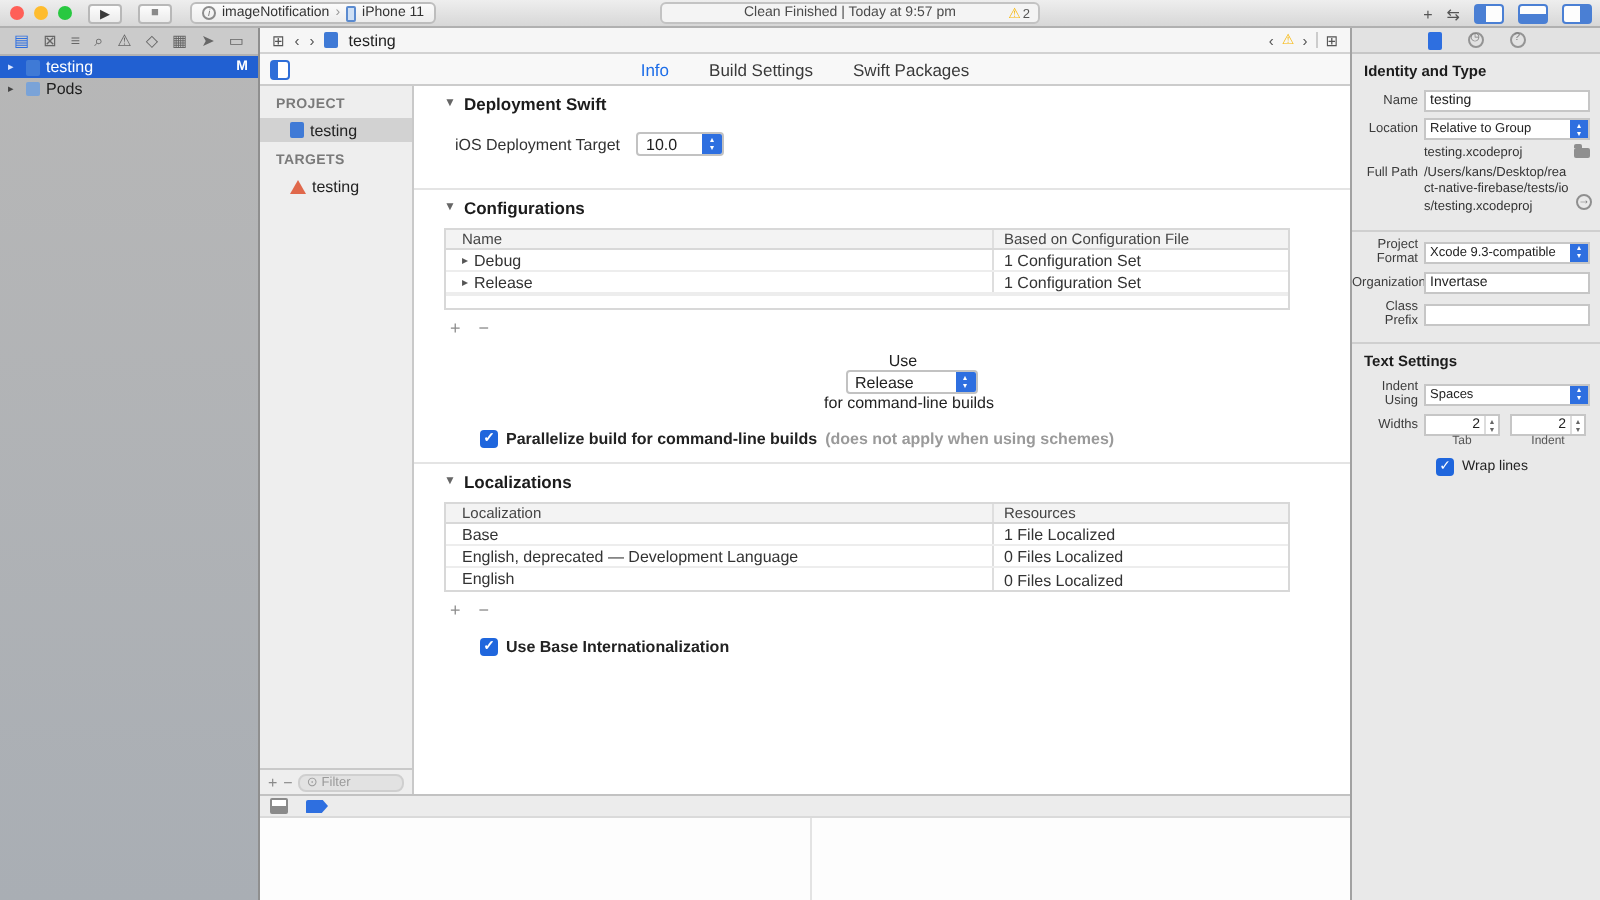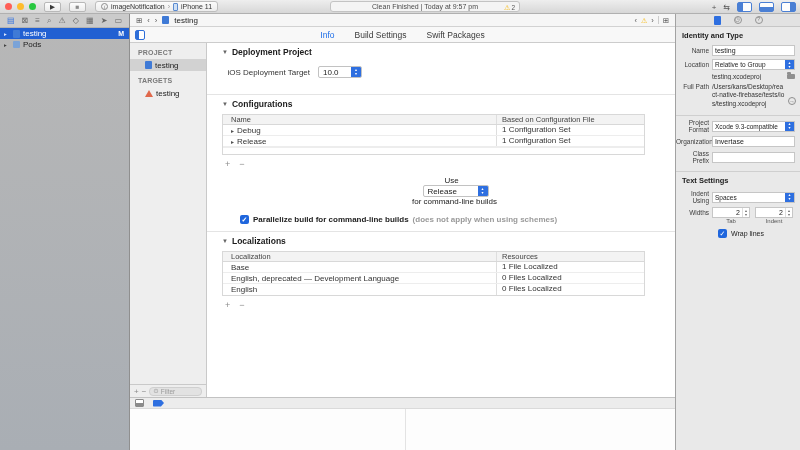--- a/index.html
+++ b/index.html
@@ -91,21 +91,21 @@
     display:flex; align-items:stretch; font-size:8px; color:#222; margin-left:8px; }
   .popup .val { padding:1px 4px 0 4px; flex:1; }
   .popup .cap { width:10px; background:#2e6fe0; border-radius:0 1px 1px 0; color:#fff;
     display:flex; flex-direction:column; align-items:center; justify-content:center; font-size:4px; line-height:4px; }
   .w44{width:44px}.w66{width:66px}
 
   .cfg-table { margin:5px 30px 0 15px; border:1px solid #d8d8d8; font-size:8px; color:#333; }
   .t-head { display:flex; background:#f3f3f3; border-bottom:1px solid #d8d8d8; height:10px; align-items:center; font-size:7.5px; color:#444; }
   .t-col1 { width:274px; padding-left:8px; border-right:1px solid #dedede; display:flex; align-items:center; gap:3px; height:100%; }
   .t-col2 { flex:1; padding-left:5px; }
-  .t-row { display:flex; height:11px; align-items:flex-start; border-bottom:1px solid #ededed; }
+  .t-row { display:flex; height:11px; align-items:flex-end; border-bottom:1px solid #ededed; }
   .t-row:last-child { border-bottom:none; }
   .t-footer { height:7px; border-top:1px solid #ededed; }
   .row-disc { font-size:6px; color:#555; }
   .pm-row { display:flex; gap:9px; margin:5px 0 0 18px; color:#8c8c8c; font-size:9px; line-height:1; }
   .use-row { display:flex; align-items:center; margin:7px 0 0 21px; font-size:8px; color:#222; gap:0;flex-direction:column; }
   .checkbox { width:9px; height:9px; background:#1f66dd; border-radius:2px; color:#fff; font-size:7px;
     display:flex; align-items:center; justify-content:center; flex:none; line-height:1; }
   .check-row { display:flex; align-items:center; gap:4px; margin:9px 0 0 33px; font-size:8px; color:#222;font-weight:bold; }
   .note { color:#9a9a9a; }
 
@@ -269,21 +269,21 @@
             <span>⊙</span>
             <span>Filter</span>
           </span>
         </div>
       </div>
 
       <div class="settings">
 
         <div class="section-h">
           <span class="disc">▼</span>
-          <span>Deployment Project</span>
+          <span>Deployment Swift</span>
         </div>
         <div class="dep-row">
           <span class="dep-label">iOS Deployment Target</span>
           <span class="popup w44">
             <span class="val">10.0</span>
             <span class="cap">
               <span>▴</span>
               <span>▾</span>
             </span>
           </span>
@@ -358,20 +358,26 @@
           </div>
           <div class="t-row">
             <span class="t-col1">English</span>
             <span class="t-col2">0 Files Localized</span>
           </div>
         </div>
         <div class="pm-row">
           <span>+</span>
           <span>−</span>
         </div>
+        <div class="check-row">
+          <span class="checkbox">
+              <span>✓</span>
+            </span>
+          <span>Use Base Internationalization</span>
+        </div>
       </div>
     </div>
 
     <div class="debug">
       <div class="debug-bar">
         <span class="hide-debug"></span>
         <span class="bp-icon"></span>
       </div>
       <div class="debug-split"></div>
     </div>

